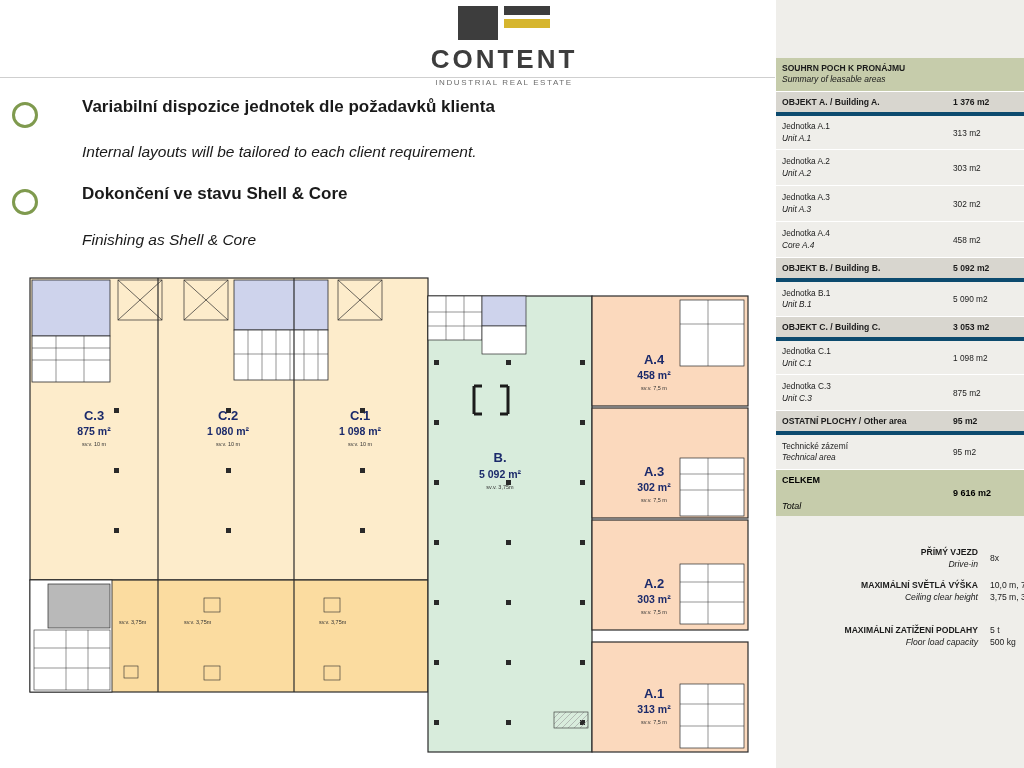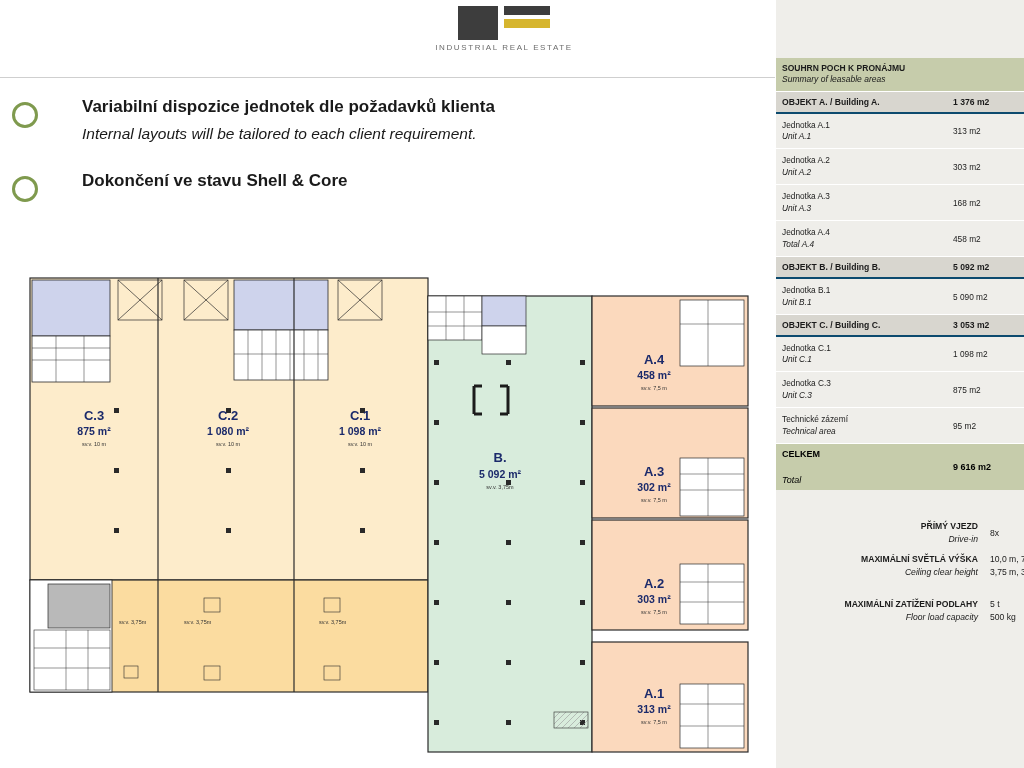--- a/index.html
+++ b/index.html
@@ -34,21 +34,21 @@
   }
 
   
   .bullets { position: absolute; left: 0; top: 96px; width: 760px; }
   .bullet-row { position: relative; min-height: 52px; padding-left: 82px; margin-bottom: 12px; }
   .bullet-ring {
     position: absolute; left: 12px; top: 6px;
     width: 26px; height: 26px; border: 3px solid #7f9a4e; border-radius: 50%;
   }
   .bullet-cz { font-size: 17px; font-weight: bold; color: #1a1a1a; line-height: 1.25; }
-  .bullet-en { font-size: 15.5px; font-style: italic; color: #1a1a1a; margin-top: 8px; }
+  .bullet-en { font-size: 15.5px; font-style: italic; color: #1a1a1a; margin-top: 26px; }
 
   
   .plan {
     position: absolute; left: 8px; top: 268px; width: 756px; height: 488px;
   }
   .plan svg { display:block; }
   .unit-label { text-anchor: middle; font-family: "Liberation Sans", sans-serif; }
   .unit-name { font-size: 13px; font-weight: bold; fill: #1b2a6b; }
   .unit-area { font-size: 10.5px; font-weight: bold; fill: #1b2a6b; }
   .tiny-h { font-size: 5.5px; fill: #333; font-family: "Liberation Sans", sans-serif; }
@@ -61,21 +61,21 @@
   table.areas { width: 249px; border-collapse: collapse; margin-top: 58px; }
   table.areas td { padding: 5px 6px; vertical-align: middle; }
   .hdr-row td {
     background: #c6ccab; font-size: 8.5px; color: #1a1a1a; line-height: 1.35;
     border-bottom: 1px solid #ffffff;
   }
   .hdr-cz { font-weight: bold; }
   .hdr-en { font-style: italic; }
   .obj-row td {
     background: #d8d6cf; font-size: 8.6px; font-weight: bold; color: #1a1a1a;
-    border-top: 1px solid #ffffff; border-bottom: 2px solid #0c4a6e; height: 20px;
+    border-top: 1px solid #ffffff; border-bottom: 4px solid #0c4a6e; height: 20px;
   }
   .unit-row td {
     background: #efeeea; font-size: 8.3px; color: #1a1a1a; height: 36px;
     border-bottom: 1px solid #ffffff;
   }
   .unit-row .lbl { text-align: left; line-height: 1.4; }
   .unit-row .lbl .en { font-style: italic; }
   .val { width: 78px; font-size: 8.6px; }
   .total-row td {
     background: #c6ccab; font-size: 9px; font-weight: bold; height: 34px;
@@ -95,34 +95,36 @@
 <body>
 
 <div class="header"></div>
 
 <div class="logo-wrap">
   <div class="logo-mark">
     <div class="blk" style="left:0;top:0;width:40px;height:34px;"></div>
     <div class="blk" style="left:46px;top:0;width:46px;height:9px;"></div>
     <div class="yel" style="left:46px;top:13px;width:46px;height:9px;"></div>
   </div>
+  <div class="logo-text">CONTENT</div>
   <div class="logo-sub">INDUSTRIAL REAL ESTATE</div>
 </div>
 
 <div class="bullets">
 
   <div class="bullet-row">
     <div class="bullet-ring"></div>
     <div class="bullet-cz">Variabilní dispozice jednotek dle požadavků klienta</div>
     <div class="bullet-en">Internal layouts will be tailored to each client requirement.</div>
   </div>
 
   <div class="bullet-row" style="margin-top:22px;">
     <div class="bullet-ring"></div>
     <div class="bullet-cz">Dokončení ve stavu Shell &amp; Core</div>
+    <div class="bullet-en">Finishing as Shell &amp; Core</div>
   </div>
 
 </div>
 
 <div class="plan">
 <svg width="756" height="488" viewBox="0 0 756 488" xmlns="http://www.w3.org/2000/svg">
   <defs>
     <pattern id="hatch" width="6" height="6" patternUnits="userSpaceOnUse">
       <path d="M0,6 L6,0" stroke="#9a9a9a" stroke-width="0.6"></path>
     </pattern>
@@ -334,26 +336,26 @@
         <div>Jednotka A.2</div>
         <div class="en">Unit A.2</div>
       </td>
       <td class="val">303 m2</td>
     </tr>
     <tr class="unit-row">
       <td class="lbl">
         <div>Jednotka A.3</div>
         <div class="en">Unit A.3</div>
       </td>
-      <td class="val">168 m2</td>
+      <td class="val">302 m2</td>
     </tr>
     <tr class="unit-row">
       <td class="lbl">
         <div>Jednotka A.4</div>
-        <div class="en">Total A.4</div>
+        <div class="en">Core A.4</div>
       </td>
       <td class="val">458 m2</td>
     </tr>
 
     <tr class="obj-row">
       <td>OBJEKT B. / Building B.</td>
       <td class="val">5 092 m2</td>
     </tr>
     <tr class="unit-row">
       <td class="lbl">
@@ -375,20 +377,24 @@
       <td class="val">1 098 m2</td>
     </tr>
     <tr class="unit-row">
       <td class="lbl">
         <div>Jednotka C.3</div>
         <div class="en">Unit C.3</div>
       </td>
       <td class="val">875 m2</td>
     </tr>
 
+    <tr class="obj-row">
+      <td>OSTATNÍ PLOCHY / Other area</td>
+      <td class="val">95 m2</td>
+    </tr>
     <tr class="unit-row">
       <td class="lbl">
         <div>Technické zázemí</div>
         <div class="en">Technical area</div>
       </td>
       <td class="val">95 m2</td>
     </tr>
 
     <tr class="total-row">
       <td>

